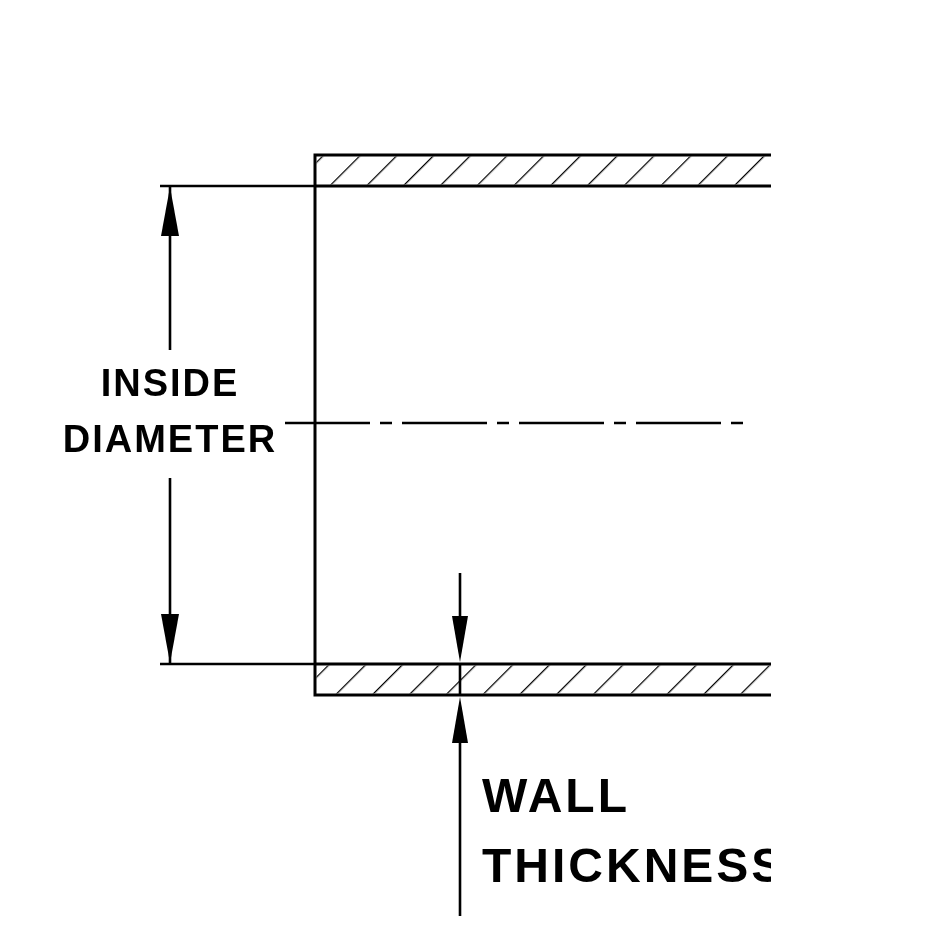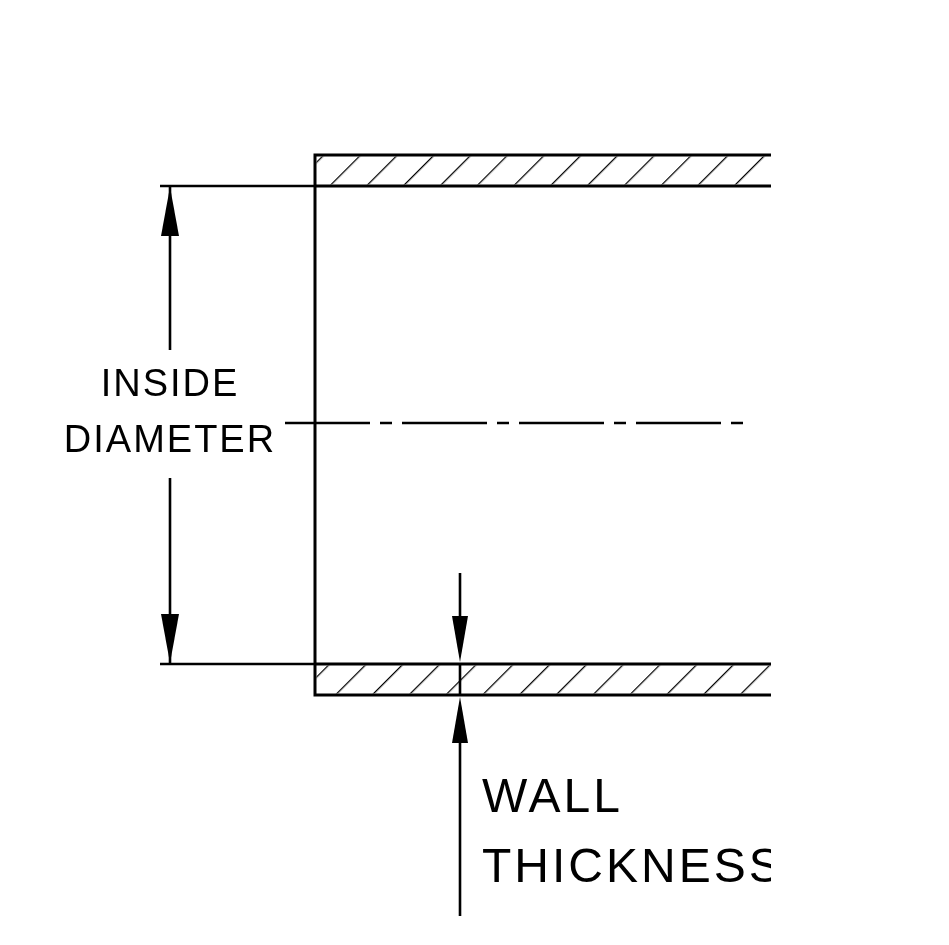--- a/index.html
+++ b/index.html
@@ -6,20 +6,21 @@
     margin: 0;
     padding: 0;
     background: var(--bg-color, #ffffff);
   }
   .canvas {
     position: relative;
     width: 771px;
     height: 945px;
     background: var(--bg-color, #ffffff);
     overflow: hidden;
+    font-weight: bold;
   }
   svg {
     display: block;
   }
   .stroke {
     stroke: var(--line-color, #000000);
     fill: none;
     stroke-width: 3;
   }
   .thin {

